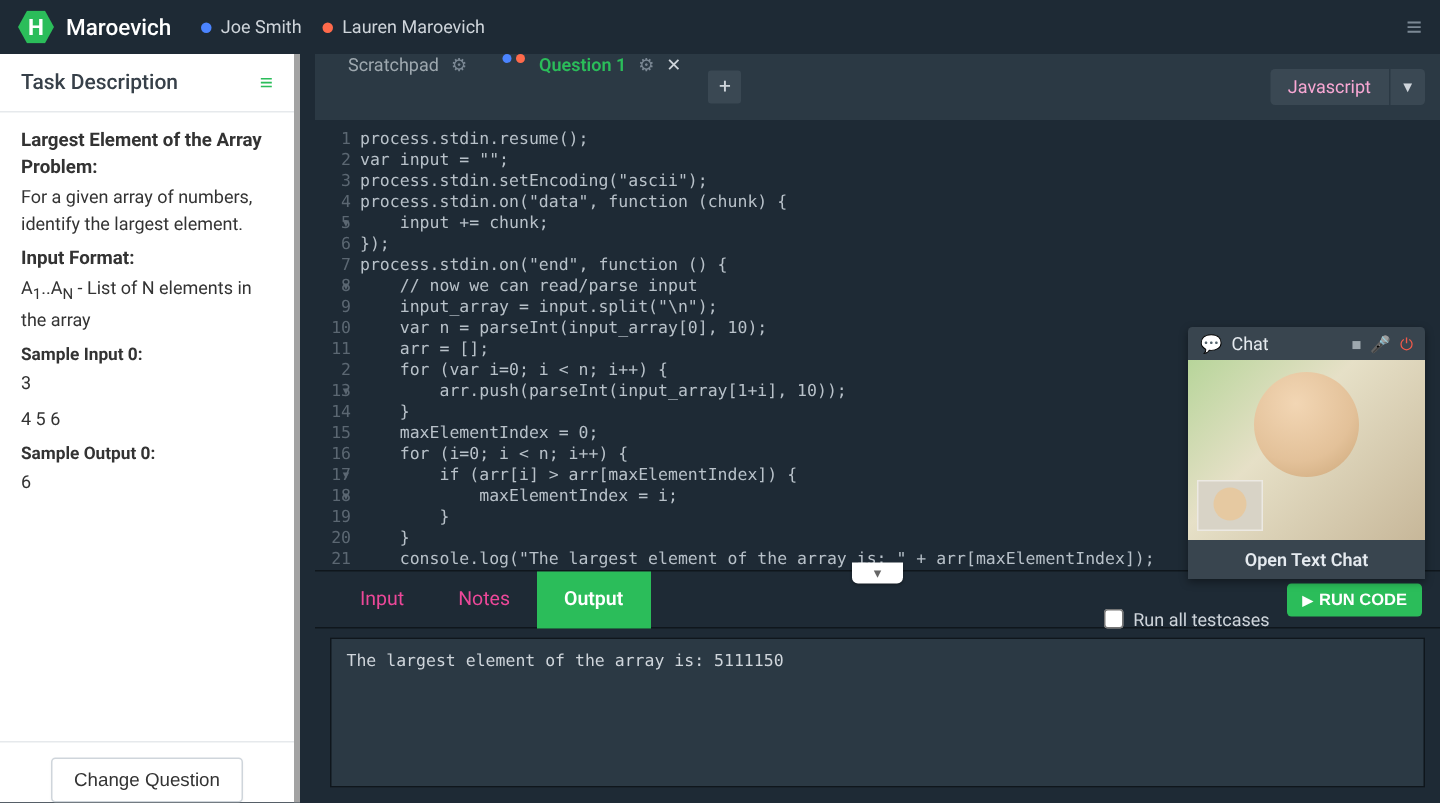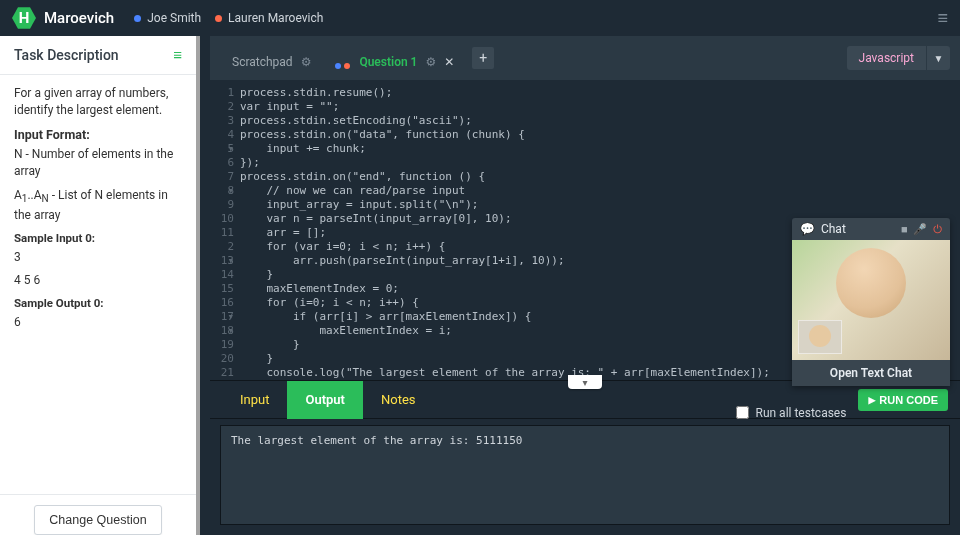--- a/index.html
+++ b/index.html
@@ -17,42 +17,42 @@
 .left-hd { display:flex; align-items:center; justify-content:space-between; padding:10px 14px; font-size:14px; font-weight:500; color:#374049; }
 .left-hd .menu-ic { color:#2bbd5a; font-size:15px; }
 .desc { padding:0 14px 12px 14px; font-size:12px; color:#333; line-height:1.45; border-top:1px solid #e6e9ec; padding-top:10px; flex:1; overflow:auto; }
 .desc h4 { font-size:12.5px; font-weight:700; margin-bottom:2px; }
 .desc p { margin-bottom:6px; }
 .sub { font-size:10px; vertical-align:sub; }
 .change-bar { padding:10px 0 0 0; display:flex; justify-content:center; border-top:1px solid #e6e9ec; }
 .change-btn { background:#fff; border:1px solid #cfd5db; border-radius:3px; padding:7px 14px; font-size:12.5px; color:#333; cursor:pointer; box-shadow:0 1px 2px rgba(0,0,0,.05);}
 .right { flex:1; background:#1e2a35; display:flex; flex-direction:column; position:relative; padding-left:10px;}
 .tabsbar { height:44px; background:#2b3944; display:flex; align-items:center; padding:0 10px; position:relative; margin-top:0;}
-.tab { padding:11px 12px; height:44px; display:flex; align-items:flex-end; font-size:12px; color:#9ea8af; cursor:pointer; }
+.tab { padding:0 12px; height:44px; display:flex; align-items:flex-start; font-size:12px; color:#9ea8af; cursor:pointer; }
 .tab .gear { margin-left:8px; color:#7b8894; font-size:12px; }
 .tab.active { color:#2bbd5a; }
 .tab.active .title { font-weight:600; }
 .tab.active::before { content:""; position:absolute; top:6px; left:116px; width:90px; } 
 .pair-dots { display:flex; align-items:center; margin-right:6px; }
 .pair-dots span{ width:6px;height:6px;border-radius:50%;margin-right:3px;}
 .pair-dots .d1{background:#4b84ff;} .pair-dots .d2{background:#ff6a4b;}
 .tab .close { margin-left:8px; color:#cfd5db; }
 .addtab { width:22px; height:22px; background:#3a4853; color:#cfd5db; border-radius:2px; display:flex; align-items:center; justify-content:center; cursor:pointer; margin-left:6px; font-size:14px;}
 .lang { margin-left:auto; display:flex; align-items:center; background:#3a4853; border-radius:3px; overflow:hidden; }
 .lang .lbl{ padding:4px 12px; color:#f9a8d4; font-size:12px;}
 .lang .caret{ width:24px; height:24px; display:flex; align-items:center; justify-content:center; border-left:1px solid #2b3944; color:#cfd5db; font-size:10px;}
 .editor { flex:1; background:#1e2a35; display:flex; font-family: "Menlo","Consolas",monospace; font-size:11px; line-height:14px; min-height:0; }
 .gutter { width:30px; background:#1e2a35; color:#5b6772; text-align:right; padding:6px 6px; }
 .gutter div { height:14px; }
 .code { flex:1; padding:6px 0; color:#b8c1c9; white-space:pre; overflow:auto; }
 .outpanel { height:155px; background:#1e2a35; display:flex; flex-direction:column; border-top:1px solid #0f161c; }
 .drag-handle { display:flex; justify-content:center; height:0; }
 .drag-handle div{ width:34px; height:14px; background:#fff; border-radius:0 0 4px 4px; margin-top:-6px; display:flex; align-items:center; justify-content:center; color:#666; font-size:10px; box-shadow:0 1px 2px rgba(0,0,0,.3);}
 .outtabs { height:38px; border-bottom:1px solid #0f161c; display:flex; align-items:center; padding:0 12px; }
-.otab { padding:0 18px; height:38px; display:flex; align-items:center; font-size:13px; color:#fde047; cursor:pointer; }
+.otab { padding:0 18px; height:38px; display:flex; align-items:center; font-size:13px; color:#ec4899; cursor:pointer; }
 .otab.active { background:#2bbd5a; color:#fff; font-weight:600; }
 .rtests { margin-left:auto; display:flex; align-items:center; color:#cfd5db; font-size:12px;margin-top:26px; }
 .rtests input{ margin-right:6px; }
 .run { margin-left:12px; background:#2bbd5a; color:#fff; border:none; border-radius:3px; padding:5px 10px; font-size:11px; font-weight:700; cursor:pointer; display:flex; align-items:center; }
 .run::before{ content:"▶"; font-size:9px; margin-right:4px; }
 .console { flex:1; background:#2b3944; margin:6px 10px 10px 10px; border:1px solid #0f161c; padding:8px 10px; color:#cfd5db; font-family:"Menlo","Consolas",monospace; font-size:11px; overflow:auto; }
 .chatbox { position:absolute; right:10px; top:182px; width:158px; background:#39454f; border-radius:3px 3px 0 0; box-shadow:0 2px 6px rgba(0,0,0,.4); }
 .chat-hd { height:22px; display:flex; align-items:center; color:#e5eaef; font-size:12px; padding:0 8px; }
 .chat-hd .ci { margin-left:auto; display:flex; gap:6px; color:#9ea8af; font-size:11px; }
 .chat-hd .hang { color:#f15a4a; }
@@ -81,23 +81,23 @@
 </div>
 
 <div class="main">
 
   <div class="left">
     <div class="left-hd">
       <span>Task Description</span>
       <span class="menu-ic">≡</span>
     </div>
     <div class="desc">
+      <h4>Largest Element of the Array Problem:</h4>
       <p>For a given array of numbers, identify the largest element.</p>
       <h4>Input Format:</h4>
-      <p>N - Number of elements in the array</p>
       <p>
         <span>A</span><span class="sub">1</span><span>..A</span><span class="sub">N</span><span> - List of N elements in the array</span>
       </p>
       <h4 style="font-size:11.5px">Sample Input 0:</h4>
       <p>3</p>
       <p>4 5 6</p>
       <h4 style="font-size:11.5px">Sample Output 0:</h4>
       <p>6</p>
     </div>
     <div class="change-bar">
@@ -175,22 +175,22 @@
 <span>    console.log("The largest element of the array is: " + arr[maxElementIndex]);</span>
 </div>
     </div>
 
     <div class="outpanel">
       <div class="drag-handle">
           <div>▾</div>
         </div>
       <div class="outtabs">
         <div class="otab">Input</div>
+        <div class="otab">Notes</div>
         <div class="otab active">Output</div>
-        <div class="otab">Notes</div>
         <label class="rtests">
           <input type="checkbox" style="">
           <span>Run all testcases</span>
         </label>
         <button class="run">RUN CODE</button>
       </div>
       <div class="console">The largest element of the array is: 5111150</div>
     </div>
 
     <div class="chatbox">

